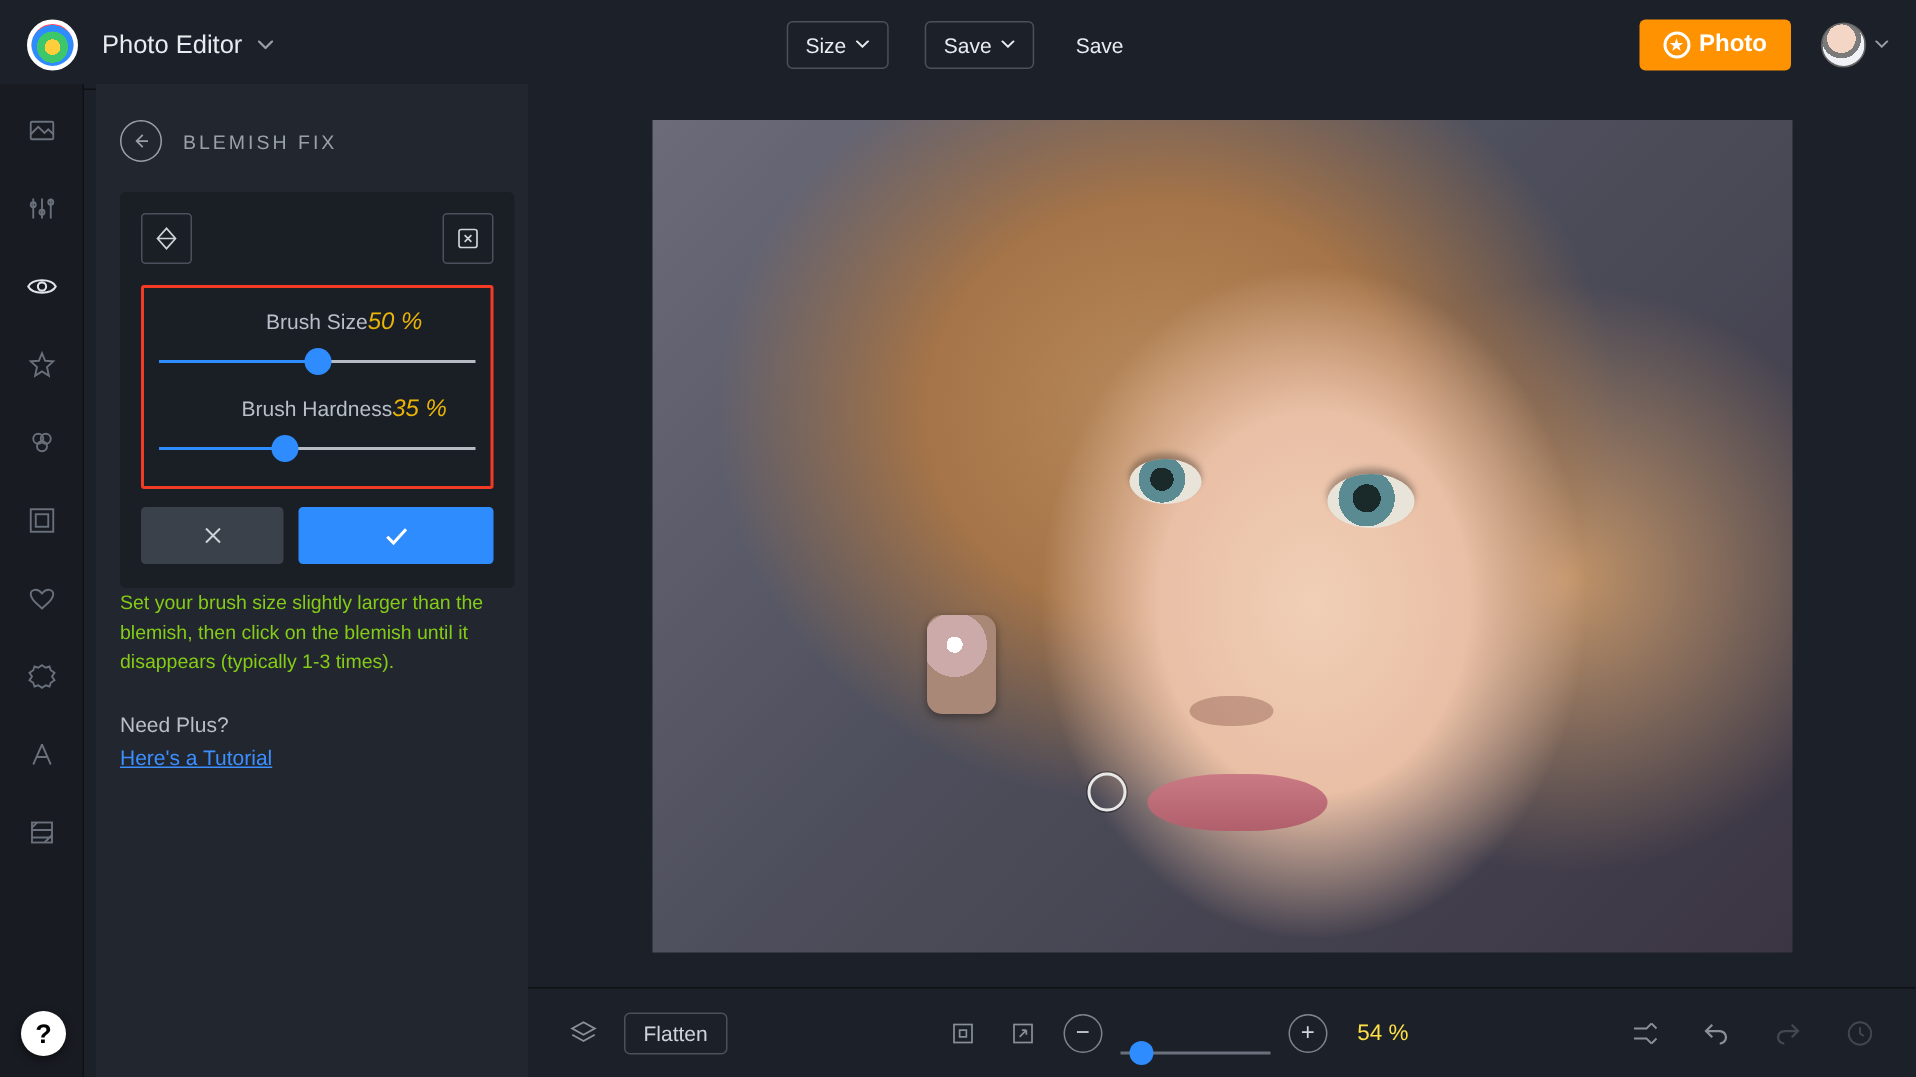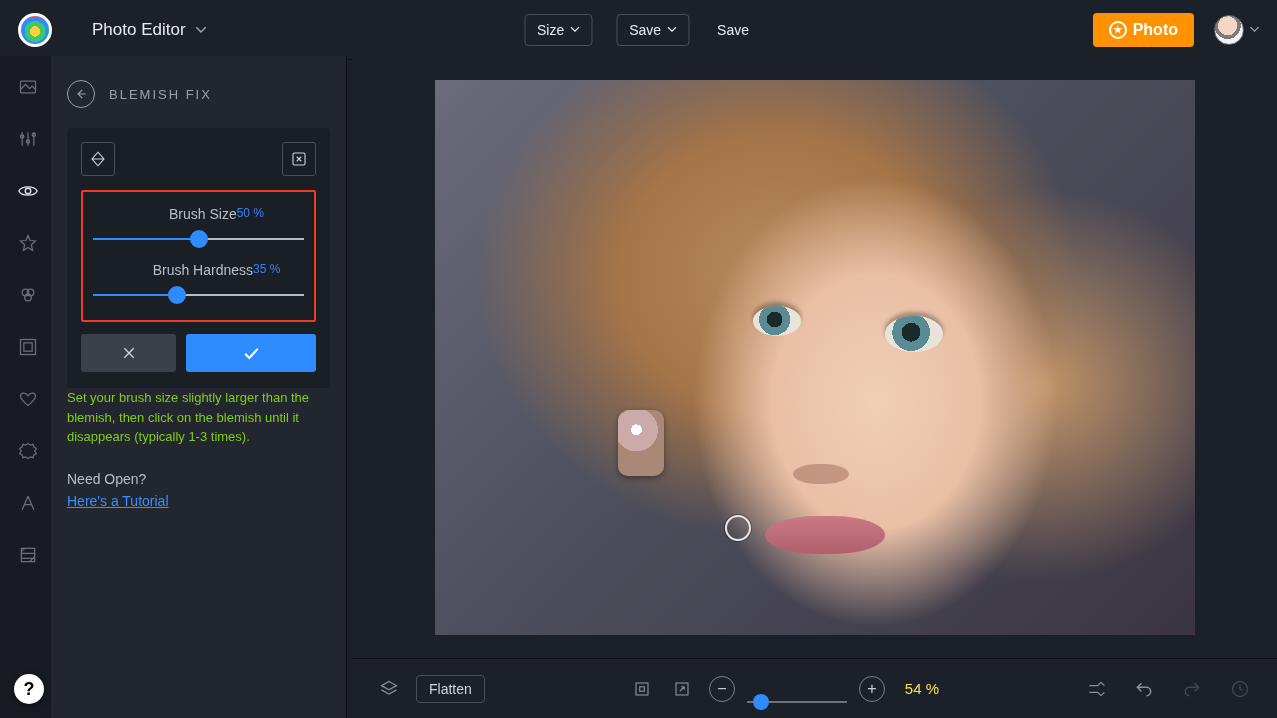--- a/index.html
+++ b/index.html
@@ -11,21 +11,20 @@
     overflow: hidden;
     position: relative;
   }
 
   
   .topbar {
     height: 60px; display: flex; align-items: center;
     padding: 0 18px; background: #1c2028;
     border-bottom: 1px solid #0e1014;
     position: relative;
-    gap: 24px;
   }
   .logo {
     width: 34px; height: 34px; border-radius: 50%;
     background: radial-gradient(circle at 50% 55%, #ffce3a 0 25%, #3cc76b 25% 50%, #2e8cff 50% 70%, #ff4d64 70% 100%);
     border: 3px solid #fff;
     margin-right: 16px;
   }
   .app-title { font-size: 17px; color: #e8ebef; display: flex; align-items: center; cursor: pointer;}
   .app-title .chev { margin-left: 10px; font-size: 12px; color: #9aa0aa;}
   .top-center { position: absolute; left: 50%; transform: translateX(-50%); display: flex; gap: 24px; }
@@ -57,21 +56,21 @@
     position: absolute; top: 56px; left: 0; bottom: 0; width: 56px;
     background: #181b22; display: flex; flex-direction: column; align-items: center;
     padding-top: 20px; gap: 30px;
     border-right: 1px solid #0e1014;
   }
   .rail-icon { width: 22px; height: 22px; color: #6a717c; display:flex; align-items:center; justify-content:center; cursor:pointer;}
   .rail-icon.active { color: #e1e5eb; }
 
   
   .sidepanel {
-    position: absolute; top: 56px; left: 51px; bottom: 0; width: 296px;
+    position: absolute; top: 56px; left: 64px; bottom: 0; width: 296px;
     background: #22262f; padding: 24px 16px 0 16px; color: #b9bfc8;
     border-right: 1px solid #0e1014;
   }
   .panel-head { display: flex; align-items: center; gap: 14px; margin-bottom: 20px;}
   .back-circle {
     width: 28px; height: 28px; border: 1.5px solid #9aa0aa; border-radius: 50%;
     display: flex; align-items:center; justify-content:center; color:#9aa0aa; cursor:pointer;
   }
   .panel-title { letter-spacing: 2px; font-size: 13px; color:#9aa0aa;}
   .tool-card {
@@ -79,21 +78,21 @@
   }
   .tool-iconrow { display: flex; justify-content: space-between; margin-bottom: 14px;}
   .icon-btn {
     width: 34px; height: 34px; border: 1px solid #4a515c; border-radius: 3px;
     display:flex; align-items:center; justify-content:center; color:#cfd3da; cursor:pointer;
   }
   .slider-block {
     border: 2px solid #f23a24; border-radius: 2px; padding: 14px 10px 16px 10px;
   }
   .slider-row { display:flex; justify-content:center; font-size:14px; margin-bottom:8px;margin-left:36px;}
-  .slider-val { font-size:12px; color:#3b82f6;}
+  .slider-val { font-size:16px; color:#eab308;font-style:italic;}
   .slider {
     position: relative; height: 18px; margin-bottom: 14px; cursor:pointer;
   }
   .slider .track { position:absolute; top:8px; left:0; right:0; height:2px; background:#b7bcc4;}
   .slider .fill { position:absolute; top:8px; left:0; height:2px; background:#2e8cff;}
   .slider .thumb { position:absolute; top:0; width:18px; height:18px; border-radius:50%; background:#2e8cff; transform:translateX(-50%);}
   .action-row { display:flex; gap:10px; margin-top:12px;}
   .btn {
     flex:1; height:38px; border:none; border-radius:3px; cursor:pointer;
     display:flex; align-items:center; justify-content:center; font-size:18px; color:#fff;
@@ -330,21 +329,21 @@
       <button class="btn confirm">
         <svg width="20" height="20" viewBox="0 0 24 24" stroke="#fff" stroke-width="2.5" fill="none">
             <path d="M5 13 L10 18 L20 7"></path>
           </svg>
       </button>
     </div>
   </div>
 
   <div class="protip-body">Set your brush size slightly larger than the blemish, then click on the blemish until it disappears (typically 1-3 times).</div>
 
-  <div class="need-help">Need Open?</div>
+  <div class="need-help">Need Plus?</div>
   <a class="tutorial-link">Here's a Tutorial</a>
 </div>
 
 <div class="canvas-area">
   <div class="photo">
     <div class="eye left"></div>
     <div class="eye right"></div>
     <div class="nostril"></div>
     <div class="lips"></div>
     <div class="earring"></div>

